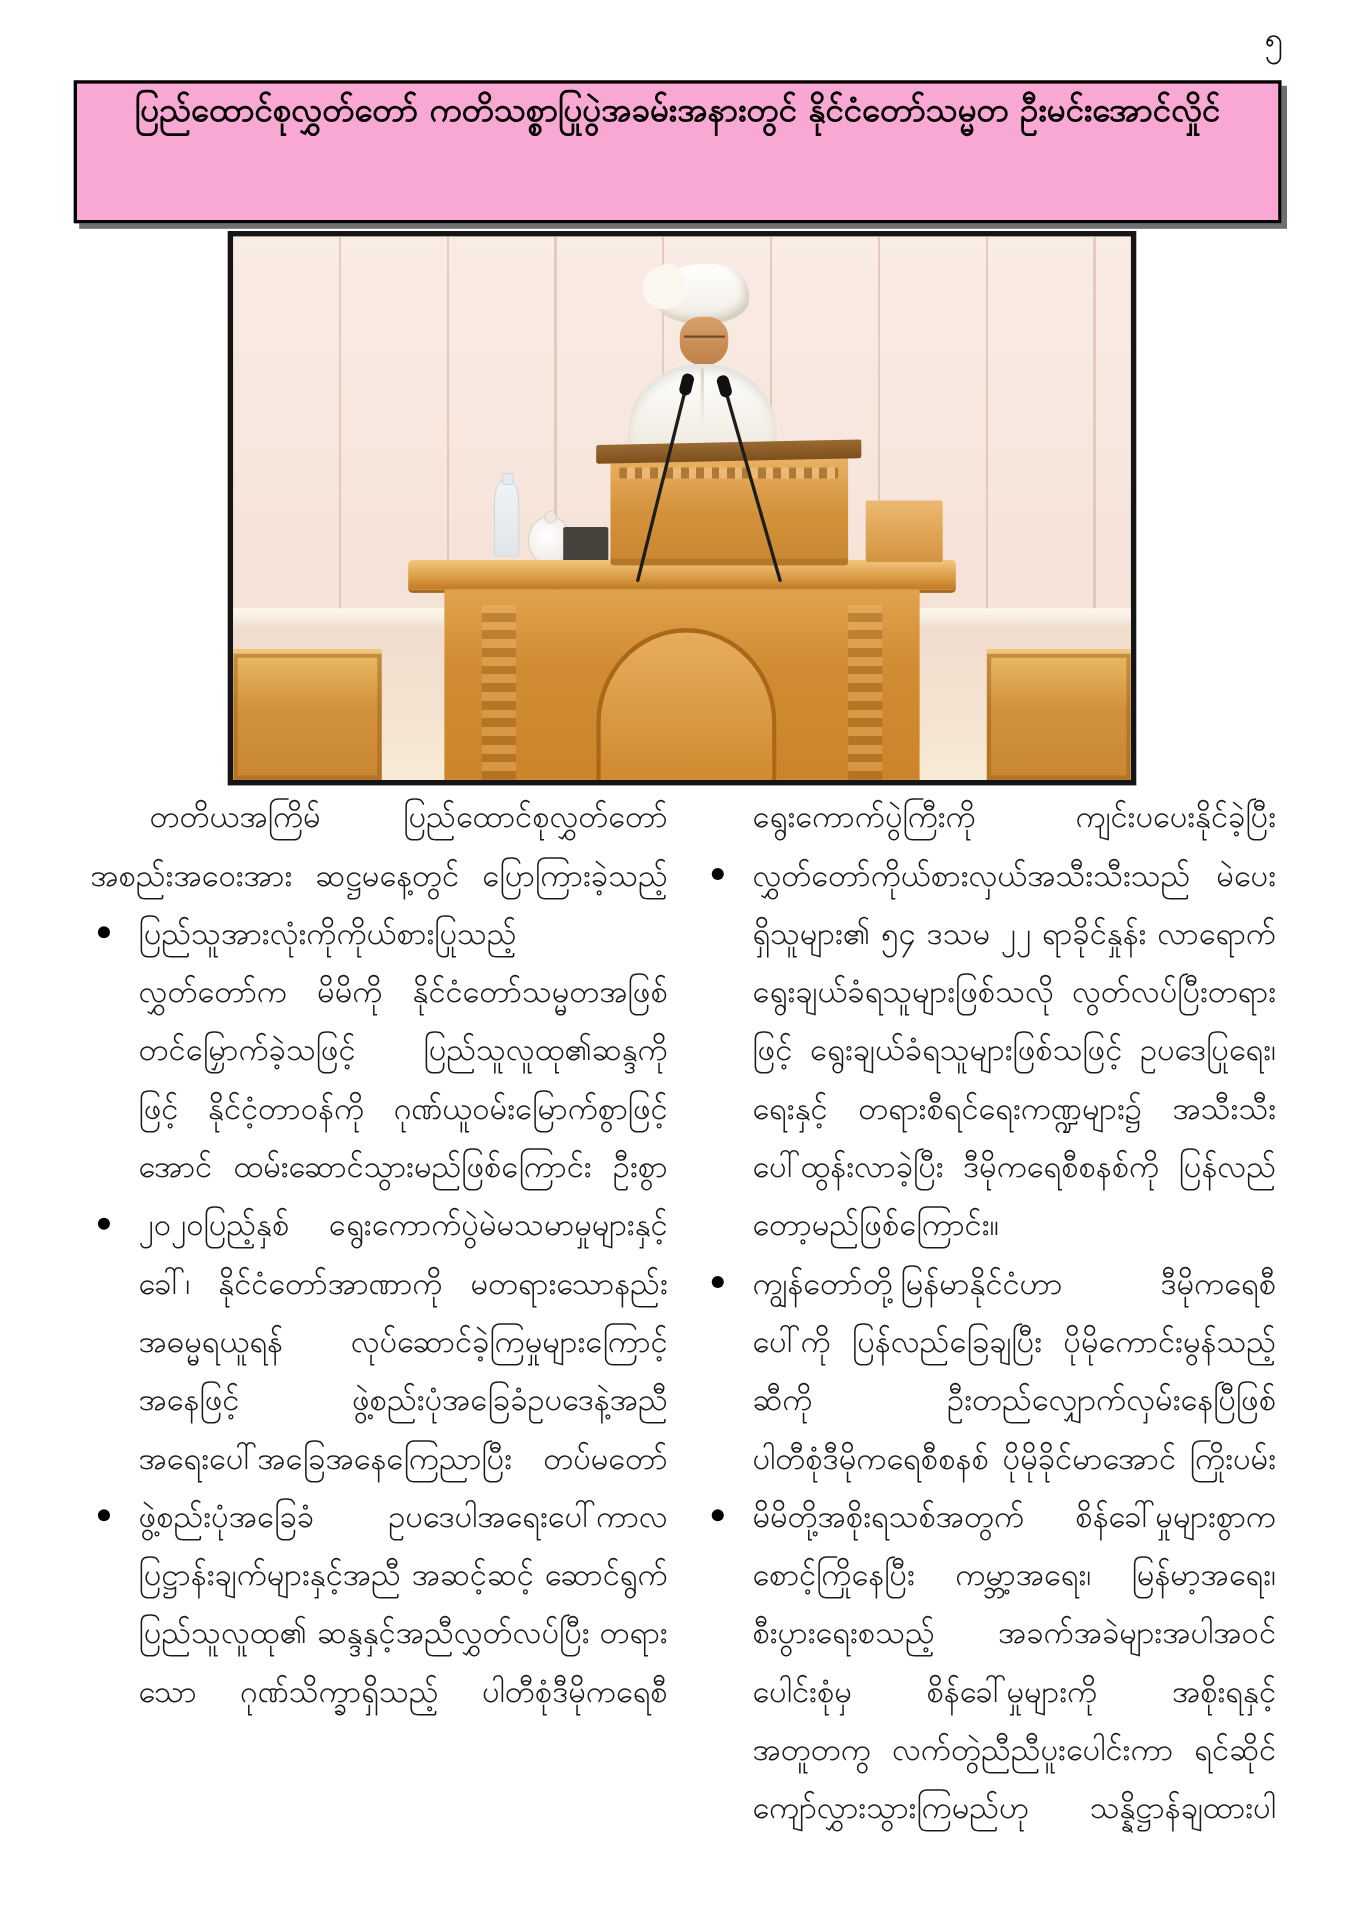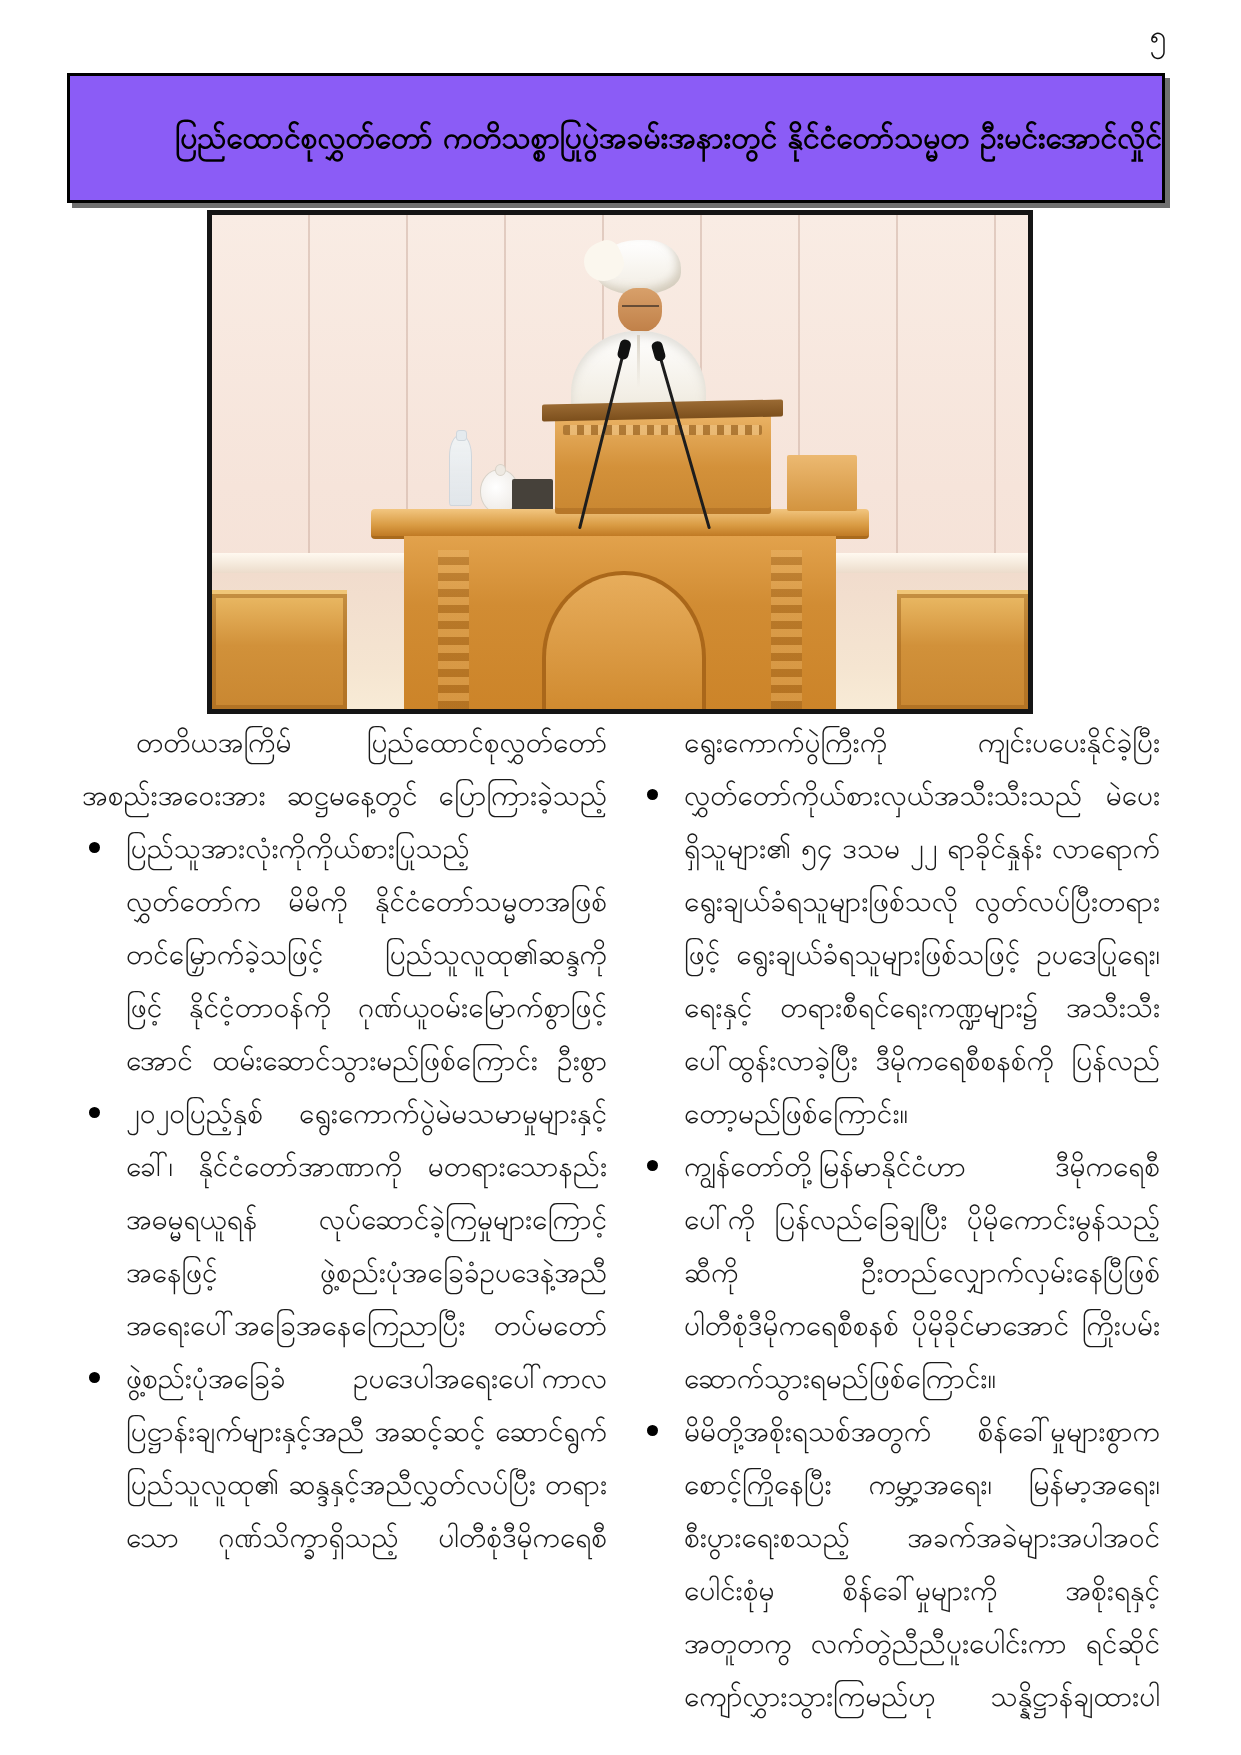--- a/index.html
+++ b/index.html
@@ -10,23 +10,23 @@
     color:#1a1a1a;
   }
   
   .page-number{
     position:absolute;top:16px;left:1128px;width:60px;
     font-size:30px;line-height:40px;text-align:center;color:#111;
   }
   
   .banner{
     position:absolute;left:67px;top:73px;width:1092px;height:124px;
-    background:#8b5cf6;border:3px solid #000;
+    background:#f9a8d4;border:3px solid #000;
     box-shadow:5px 5px 0 #6f6f6f;
-    display:flex;flex-direction:column;justify-content:center;align-items:flex-end;
+    display:flex;flex-direction:row;justify-content:center;align-items:flex-start;
   }
   .banner-line{
     font-size:30px;font-weight:bold;line-height:50px;color:#000;
     text-align:center;white-space:nowrap;
   }
   
   .photo{
     position:absolute;left:207px;top:210px;width:826px;height:504px;
     border:5px solid #151515;box-sizing:border-box;background:#f7e7dd;overflow:hidden;
   }
@@ -213,21 +213,20 @@
       <div class="line">ရေးနှင့် တရားစီရင်ရေးကဏ္ဍများ၌ အသီးသီး ပြန်လည်</div>
       <div class="line">ပေါ်ထွန်းလာခဲ့ပြီး ဒီမိုကရေစီစနစ်ကို ပြန်လည်စတင်နိုင်</div>
       <div class="line last">တော့မည်ဖြစ်ကြောင်း။</div>
     </div>
     <div class="para bullet">
       <span class="dot"></span>
       <div class="line">ကျွန်တော်တို့မြန်မာနိုင်ငံဟာ ဒီမိုကရေစီလမ်းကြောင်း</div>
       <div class="line">ပေါ်ကို ပြန်လည်ခြေချပြီး ပိုမိုကောင်းမွန်သည့် အနာဂတ်</div>
       <div class="line">ဆီကို ဦးတည်လျှောက်လှမ်းနေပြီဖြစ်သည့်အတွက်</div>
       <div class="line">ပါတီစုံဒီမိုကရေစီစနစ် ပိုမိုခိုင်မာအောင် ကြိုးပမ်းတည်</div>
-      <div class="line last">ဆောက်သွားရမည်ဖြစ်ကြောင်း။</div>
     </div>
     <div class="para bullet">
       <span class="dot"></span>
       <div class="line">မိမိတို့အစိုးရသစ်အတွက် စိန်ခေါ်မှုများစွာကလည်း</div>
       <div class="line">စောင့်ကြိုနေပြီး ကမ္ဘာ့အရေး၊ မြန်မာ့အရေး၊ နိုင်ငံရေး၊</div>
       <div class="line">စီးပွားရေးစသည့် အခက်အခဲများအပါအဝင် နယ်ပယ်</div>
       <div class="line">ပေါင်းစုံမှ စိန်ခေါ်မှုများကို အစိုးရနှင့် ပြည်သူလူထု</div>
       <div class="line">အတူတကွ လက်တွဲညီညီပူးပေါင်းကာ ရင်ဆိုင်</div>
       <div class="line last">ကျော်လွှားသွားကြမည်ဟု သန္နိဋ္ဌာန်ချထားပါကြောင်း။</div>
     </div>

